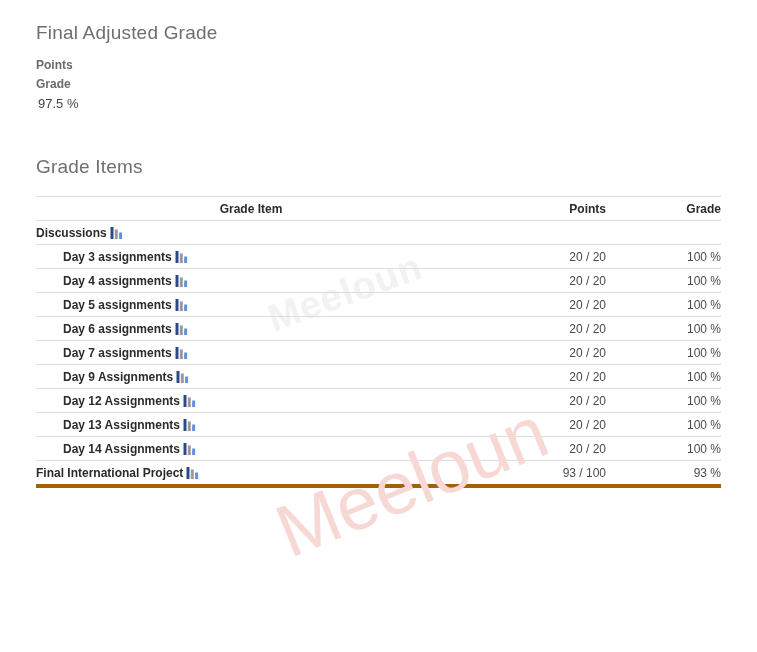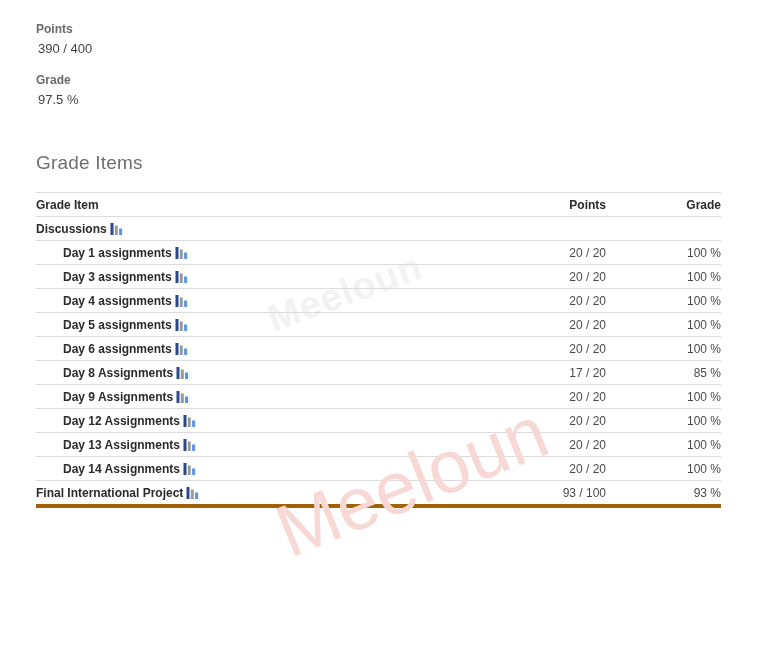--- a/index.html
+++ b/index.html
@@ -105,21 +105,21 @@
     padding: 0;
     border-top: 1px solid #dcdcdc;
     height: 23px;
     vertical-align: middle;
     background: transparent;
   }
   table.grade-table tr.last-row td {
     border-bottom: 4px solid #a16207;
   }
 
-  th.col-item   { width: 430px; text-align: left;  }
+  th.col-item   { width: 430px; text-align: center;  }
   th.col-points { width: 140px; text-align: right; }
   th.col-grade  { width: 115px; text-align: right; }
 
   thead th {
     font-size: 12px;
     font-weight: 700;
     color: #2b2b2b;
     height: 25px;
     padding-bottom: 1px;
   }
@@ -156,23 +156,23 @@
   }
 </style>
 </head>
 <body>
 
 <div id="page">
 
   <div class="watermark" id="watermark-faint">Meeloun</div>
 
   <div class="summary">
+    <h1 class="page-title">Final Adjusted Grade</h1>
 
     <div class="field-label">Points</div>
-    <div class="field-value">390 / 400</div>
 
     <div class="field-label">Grade</div>
     <div class="field-value last">97.5 %</div>
   </div>
 
   <div class="section">
     <h2 class="section-title">Grade Items</h2>
 
     <table class="grade-table">
       <thead>
@@ -190,32 +190,20 @@
                     <rect x="0.5" y="0" width="3" height="12" fill="#2b4a8b"></rect>
                     <rect x="4.8" y="2.5" width="3" height="9.5" fill="#9a9a9a"></rect>
                     <rect x="9.1" y="5.5" width="3" height="6.5" fill="#5b92e5"></rect>
                   </svg></span>
               </span></td>
             <td class="points"></td>
             <td class="grade"></td>
           </tr>
           <tr>
             <td class="item indent-1"><span class="item-inner">
-                <span>Day 1 assignments</span>
-                <span class="bar-icon"><svg width="13" height="12" viewBox="0 0 13 12">
-                    <rect x="0.5" y="0" width="3" height="12" fill="#2b4a8b"></rect>
-                    <rect x="4.8" y="2.5" width="3" height="9.5" fill="#9a9a9a"></rect>
-                    <rect x="9.1" y="5.5" width="3" height="6.5" fill="#5b92e5"></rect>
-                  </svg></span>
-              </span></td>
-            <td class="points">20 / 20</td>
-            <td class="grade">100 %</td>
-          </tr>
-          <tr>
-            <td class="item indent-1"><span class="item-inner">
                 <span>Day 3 assignments</span>
                 <span class="bar-icon"><svg width="13" height="12" viewBox="0 0 13 12">
                     <rect x="0.5" y="0" width="3" height="12" fill="#2b4a8b"></rect>
                     <rect x="4.8" y="2.5" width="3" height="9.5" fill="#9a9a9a"></rect>
                     <rect x="9.1" y="5.5" width="3" height="6.5" fill="#5b92e5"></rect>
                   </svg></span>
               </span></td>
             <td class="points">20 / 20</td>
             <td class="grade">100 %</td>
           </tr>
@@ -250,29 +238,29 @@
                     <rect x="0.5" y="0" width="3" height="12" fill="#2b4a8b"></rect>
                     <rect x="4.8" y="2.5" width="3" height="9.5" fill="#9a9a9a"></rect>
                     <rect x="9.1" y="5.5" width="3" height="6.5" fill="#5b92e5"></rect>
                   </svg></span>
               </span></td>
             <td class="points">20 / 20</td>
             <td class="grade">100 %</td>
           </tr>
           <tr>
             <td class="item indent-1"><span class="item-inner">
-                <span>Day 8 Assignments</span>
-                <span class="bar-icon"><svg width="13" height="12" viewBox="0 0 13 12">
-                    <rect x="0.5" y="0" width="3" height="12" fill="#2b4a8b"></rect>
-                    <rect x="4.8" y="2.5" width="3" height="9.5" fill="#9a9a9a"></rect>
-                    <rect x="9.1" y="5.5" width="3" height="6.5" fill="#5b92e5"></rect>
-                  </svg></span>
-              </span></td>
-            <td class="points">17 / 20</td>
-            <td class="grade">85 %</td>
+                <span>Day 7 assignments</span>
+                <span class="bar-icon"><svg width="13" height="12" viewBox="0 0 13 12">
+                    <rect x="0.5" y="0" width="3" height="12" fill="#2b4a8b"></rect>
+                    <rect x="4.8" y="2.5" width="3" height="9.5" fill="#9a9a9a"></rect>
+                    <rect x="9.1" y="5.5" width="3" height="6.5" fill="#5b92e5"></rect>
+                  </svg></span>
+              </span></td>
+            <td class="points">20 / 20</td>
+            <td class="grade">100 %</td>
           </tr>
           <tr>
             <td class="item indent-1"><span class="item-inner">
                 <span>Day 9 Assignments</span>
                 <span class="bar-icon"><svg width="13" height="12" viewBox="0 0 13 12">
                     <rect x="0.5" y="0" width="3" height="12" fill="#2b4a8b"></rect>
                     <rect x="4.8" y="2.5" width="3" height="9.5" fill="#9a9a9a"></rect>
                     <rect x="9.1" y="5.5" width="3" height="6.5" fill="#5b92e5"></rect>
                   </svg></span>
               </span></td>

